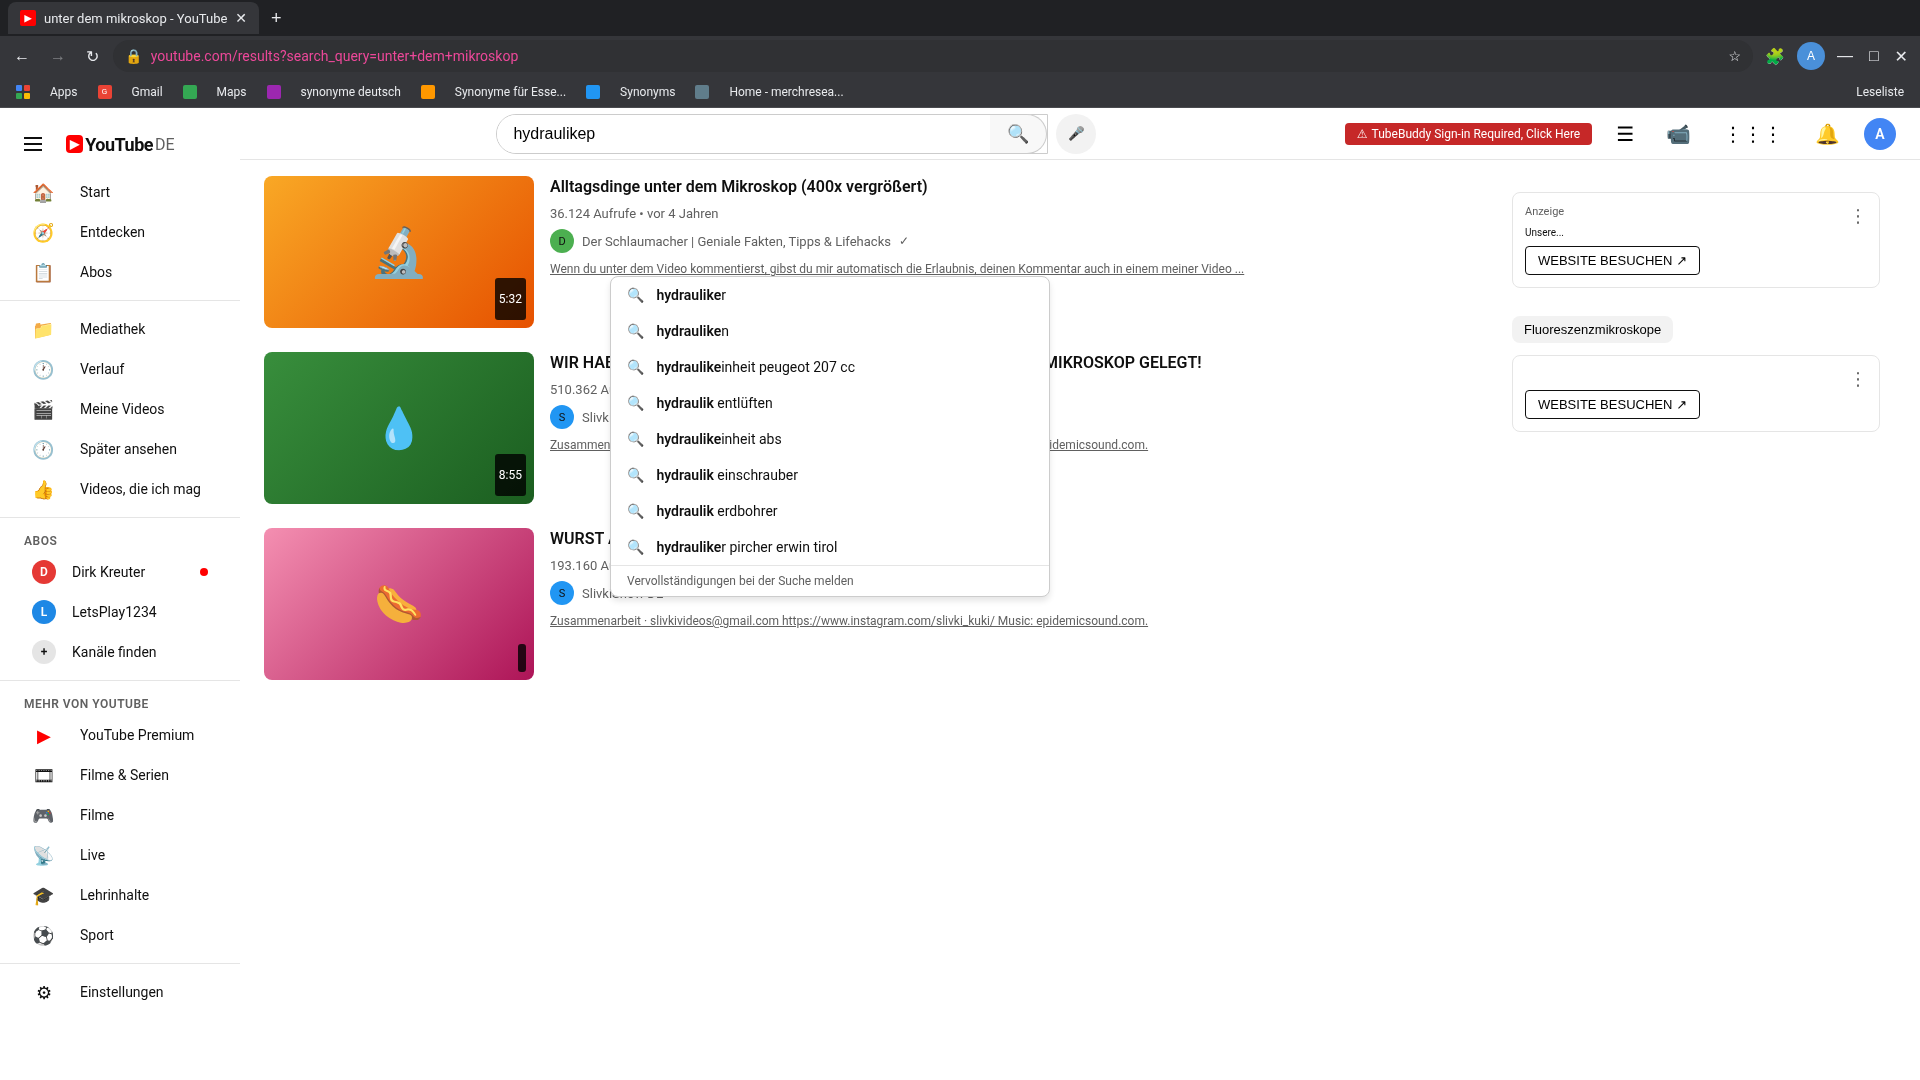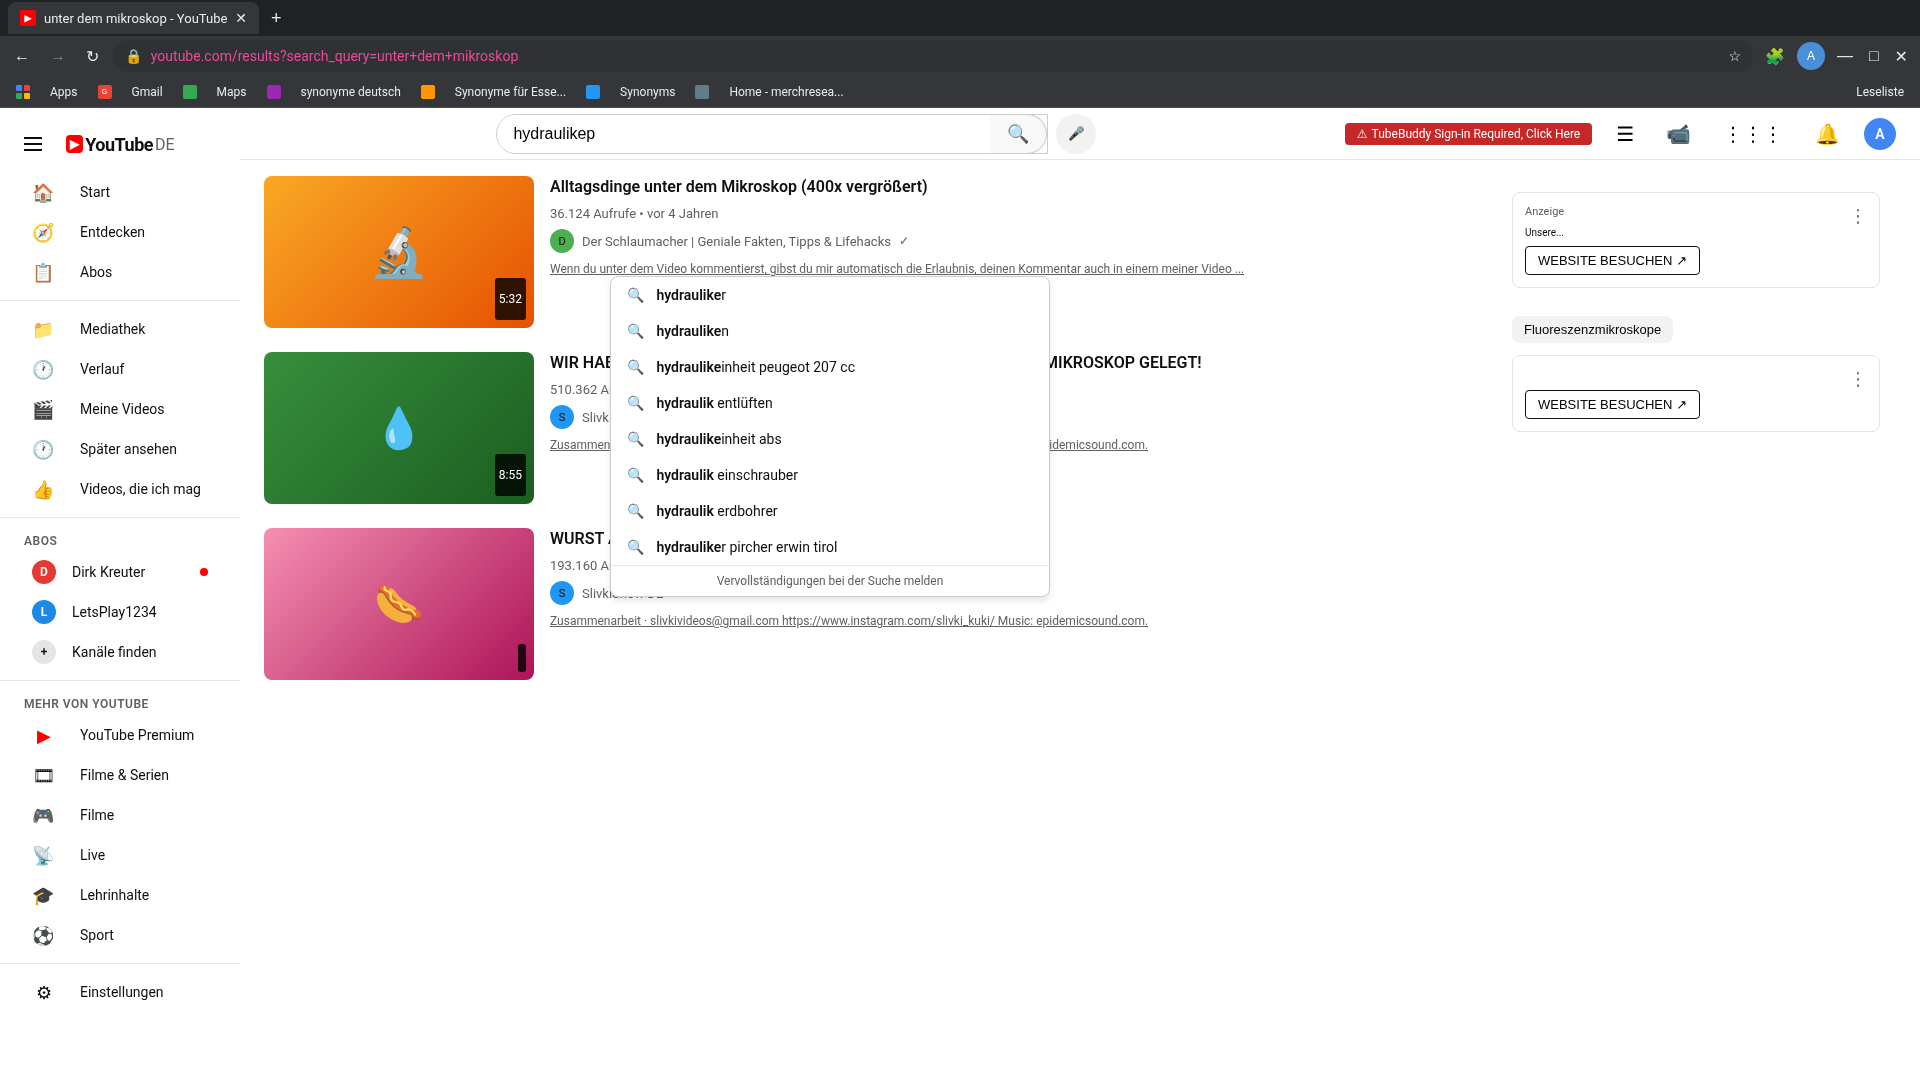--- a/index.html
+++ b/index.html
@@ -64,21 +64,21 @@
     .topbar-btn { background: none; border: none; cursor: pointer; padding: 8px; border-radius: 50%; font-size: 20px; }
     .tubebuddy-bar { background: #c62828; color: #fff; font-size: 12px; padding: 4px 12px; border-radius: 4px; white-space: nowrap; cursor: pointer; display: flex; align-items: center; gap: 4px; }
     .user-avatar { width: 32px; height: 32px; border-radius: 50%; background: #4285f4; color: #fff; display: flex; align-items: center; justify-content: center; font-size: 14px; font-weight: 600; cursor: pointer; }
 
     
     .autocomplete-dropdown { position: absolute; top: calc(56px + 40px); left: calc(50% - 300px + 24px); width: 440px; background: #fff; border: 1px solid #ccc; border-radius: 8px; box-shadow: 0 4px 6px rgba(0,0,0,0.1); z-index: 200; }
     .autocomplete-item { padding: 10px 16px; cursor: pointer; font-size: 14px; display: flex; align-items: center; gap: 12px; }
     .autocomplete-search-icon { color: #909090; font-size: 14px; }
     .autocomplete-text { flex: 1; }
     .autocomplete-bold { font-weight: 600; }
-    .autocomplete-footer { padding: 8px 16px; font-size: 12px; color: #606060; text-align: center; border-top: 1px solid #e5e5e5; }
+    .autocomplete-footer { padding: 8px 16px; font-size: 12px; color: #606060; text-align: left; border-top: 1px solid #e5e5e5; }
 
     
     .right-sidebar { width: 400px; flex-shrink: 0; padding: 16px; }
     .content-with-sidebar { display: flex; gap: 24px; padding: 16px 24px; }
 
     
     .ad-card { border: 1px solid #e5e5e5; border-radius: 8px; padding: 12px; margin-bottom: 16px; }
     .ad-label { font-size: 11px; color: #606060; margin-bottom: 4px; }
     .ad-description { font-size: 10px; margin-bottom: 8px; }
     .website-visit-btn { background: #fff; border: 1px solid #0f0f0f; border-radius: 4px; padding: 6px 12px; font-size: 13px; cursor: pointer; display: flex; align-items: center; gap: 4px; }

